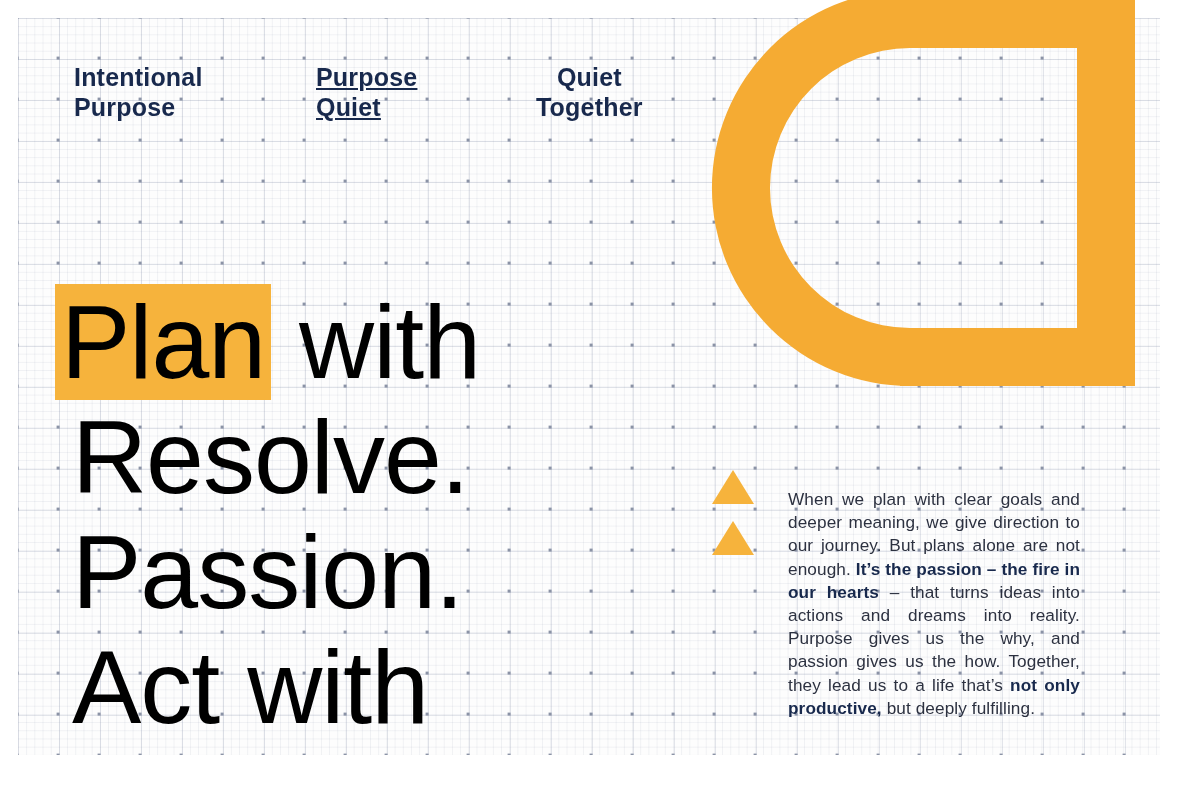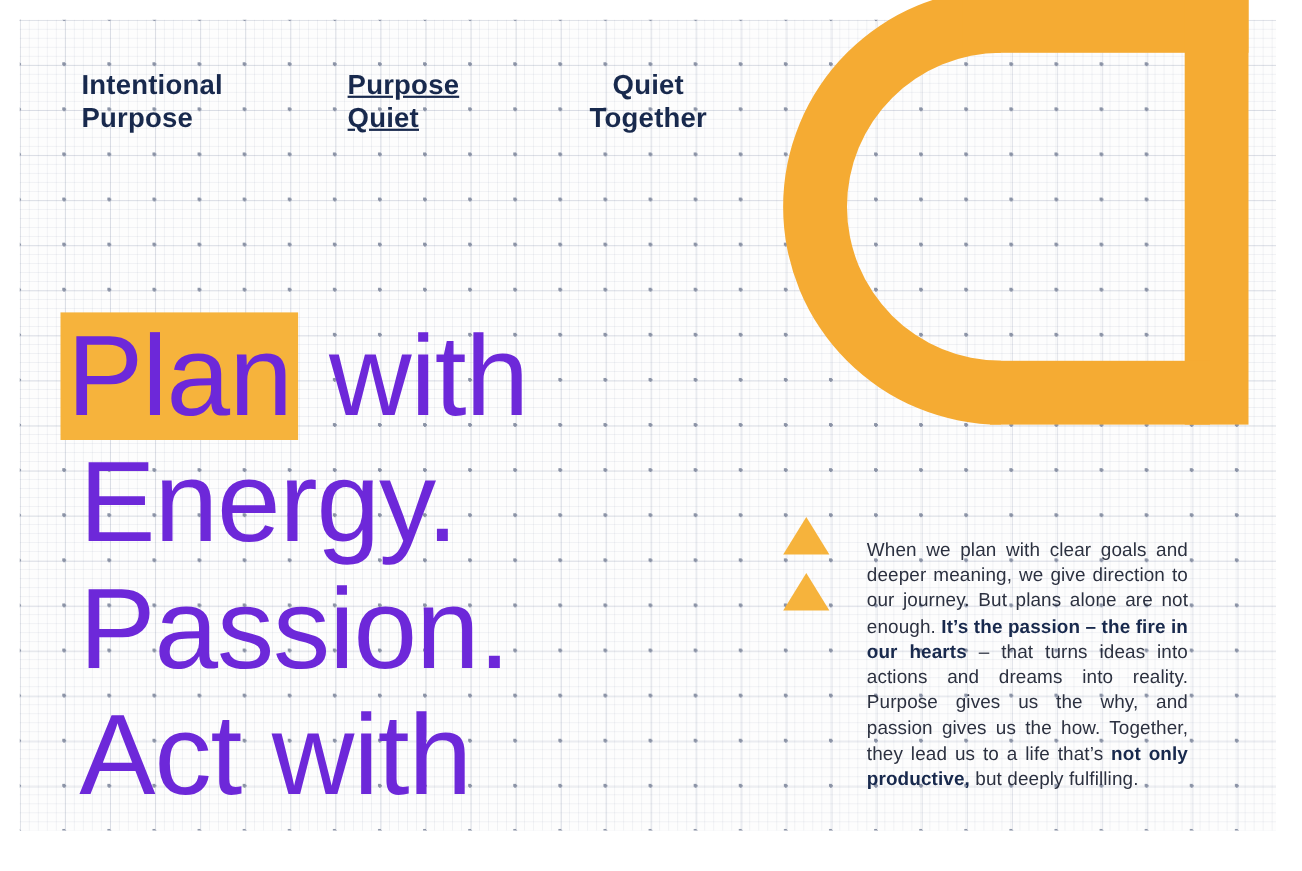--- a/index.html
+++ b/index.html
@@ -75,21 +75,21 @@
   #eyebrow-1 { left: 74px;  top: 62px; }
   #eyebrow-2 { left: 316px; top: 62px; text-decoration: underline; }
   #eyebrow-3 { left: 536px; top: 62px; text-align: center; }
 
   
   #headline {
     position: absolute;
     left: 72px;
     top: 285px;
     width: 640px;
-    color: #6d28d9;
+    color: #000000;
     font-size: 104px;
     line-height: 115px;
     font-weight: 400;
     letter-spacing: -1px;
   }
   #headline .hl-line { display: block; white-space: nowrap; }
   #highlight-mark {
     background: #f6b33c;
     padding: 0 6px 0 6px;
     margin-left: -17px;
@@ -155,21 +155,21 @@
   </div>
 
   <div class="eyebrow" id="eyebrow-1"><span>Intentional</span><br><span>Purpose</span></div>
 
   <div class="eyebrow" id="eyebrow-2"><span>Purpose</span><br><span>Quiet</span></div>
 
   <div class="eyebrow" id="eyebrow-3"><span>Quiet</span><br><span>Together</span></div>
 
   <div id="headline">
     <span class="hl-line"><span id="highlight-mark">Plan</span><span> with</span></span>
-    <span class="hl-line">Energy.</span>
+    <span class="hl-line">Resolve.</span>
     <span class="hl-line">Passion.</span>
     <span class="hl-line">Act with</span>
   </div>
 
   <div id="bullets">
     <div class="tri"></div>
     <div class="tri"></div>
   </div>
 
   <p id="body-copy"><span>When we plan with clear goals and deeper meaning, we give direction to our journey. But plans alone are not enough. </span><b>It’s the passion – the fire in our hearts</b><span> – that turns ideas into actions and dreams into reality. Purpose gives us the why, and passion gives us the how. Together, they lead us to a life that’s </span><b>not only productive,</b><span> but deeply fulfilling.</span></p>

